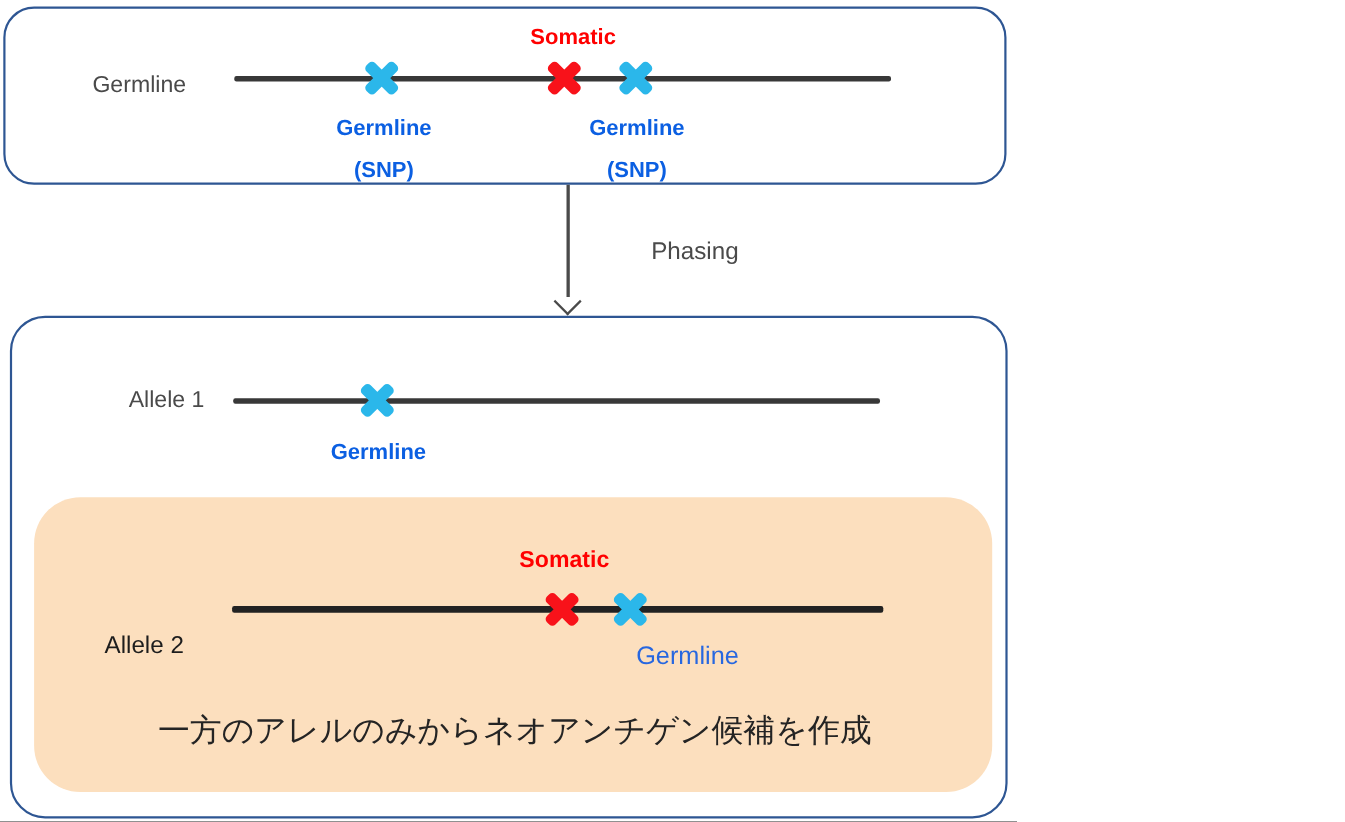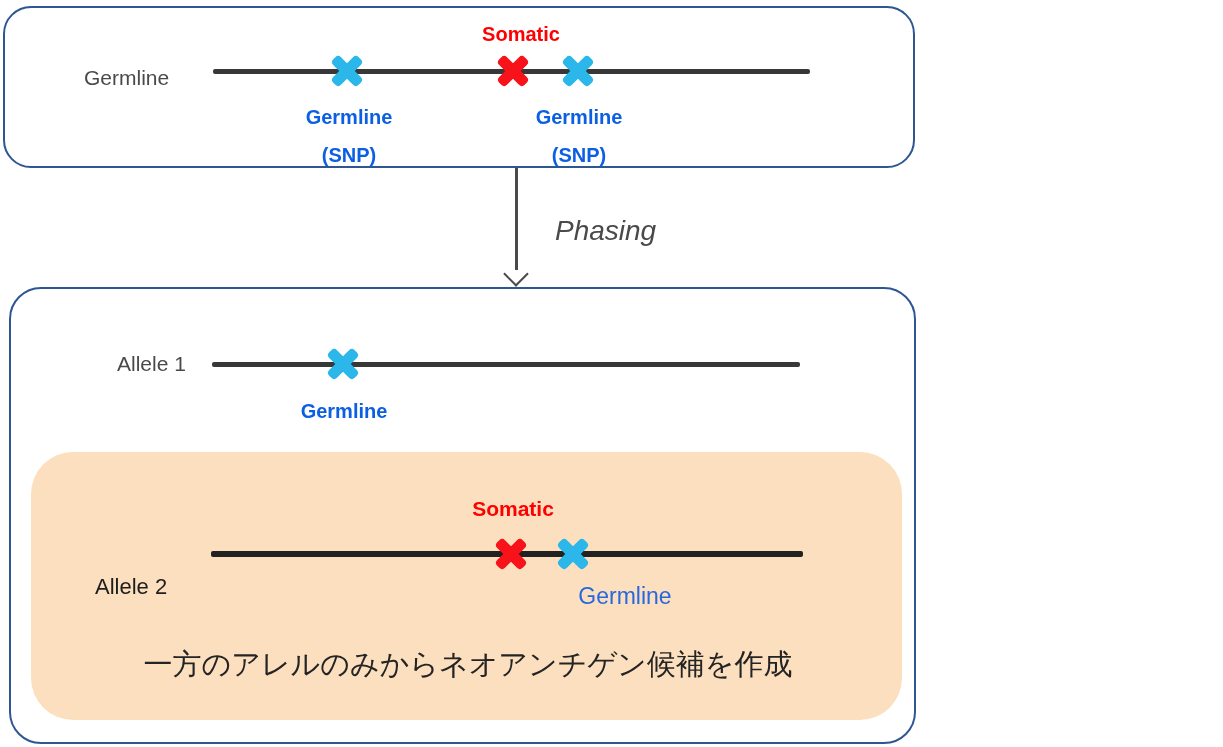--- a/index.html
+++ b/index.html
@@ -32,21 +32,21 @@
   .xmark::before{transform:translate(-50%,-50%) rotate(45deg);}
   .xmark::after{transform:translate(-50%,-50%) rotate(-45deg);}
   .xmark.red::before,.xmark.red::after{background:#f8121a;}
   
   .arrow-shaft{position:absolute;left:515px;top:168px;width:2.5px;height:102px;background:#4a4a4a;}
   .arrow-head{
     position:absolute;left:507px;top:265px;width:16px;height:16px;
     border-left:2.5px solid #4a4a4a;border-bottom:2.5px solid #4a4a4a;
     transform:rotate(-45deg);
   }
-  #phasing-label{left:555px;top:215px;font-size:28px;font-style:italic;}
+  #phasing-label{left:592px;top:215px;font-size:22px;}
   #side-note{
     left:1080px;top:74px;transform:translateX(-50%);
     color:#14213d;font-weight:bold;font-size:26px;
   }
   #somatic-label-1{left:516px;top:15px;}
   #reference-label{left:79px;top:58px;}
   #allele1-label{left:93px;top:352px;margin-left:24px;}
   #allele2-label{left:95px;top:574px;color:#1d1d1d;font-size:22px;}
   #somatic-label-2{left:513px;top:497px;font-weight:600;font-size:21px;}
   #germline-label-a2{

